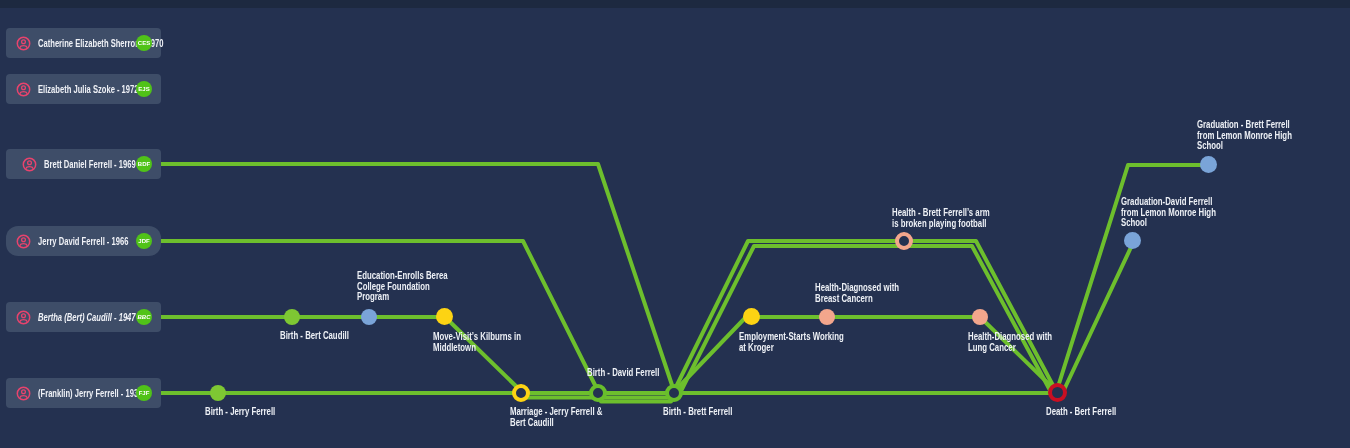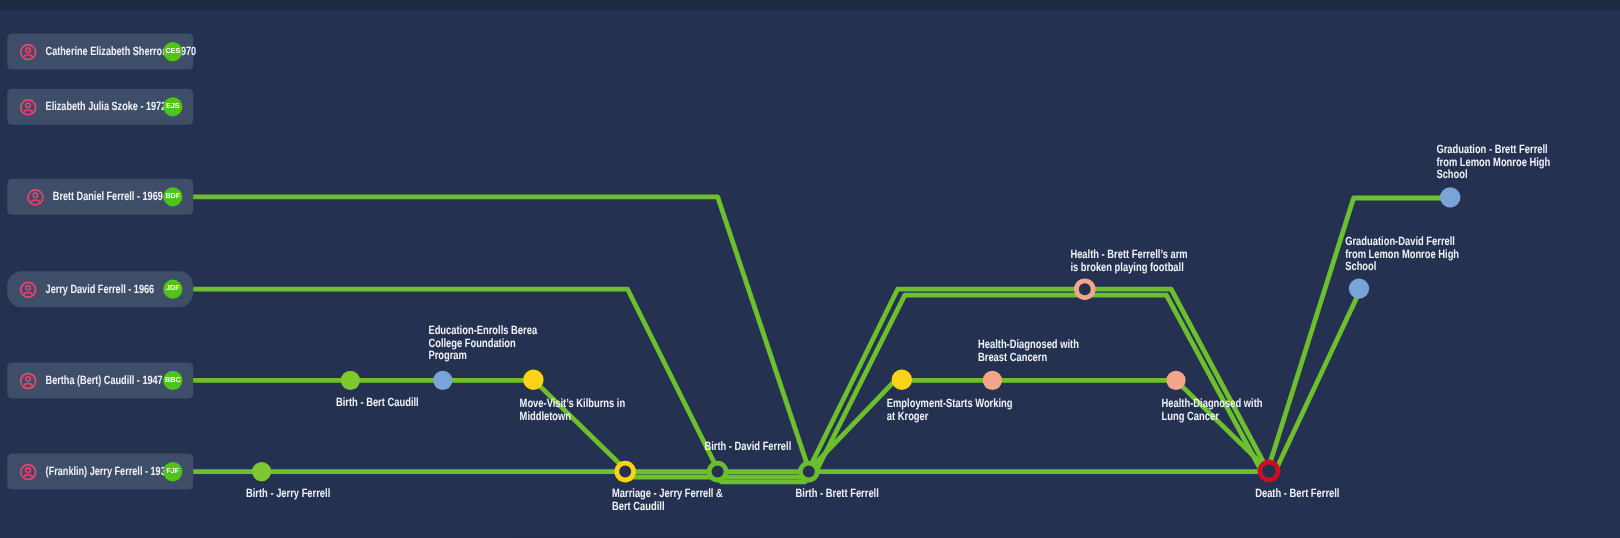--- a/index.html
+++ b/index.html
@@ -143,21 +143,21 @@
 <div class="person-box" style="top:226px;border-radius:12px;">
   <svg class="person-icon" viewBox="0 0 15 15">
     <circle cx="7.5" cy="7.5" r="6.2" stroke="#e8436d" stroke-width="1.5" fill="none"></circle>
     <circle cx="7.5" cy="5.8" r="1.9" stroke="#e8436d" stroke-width="1.3" fill="none"></circle>
     <path d="M4.3,11.2 C4.8,9.2 10.2,9.2 10.7,11.2" stroke="#e8436d" stroke-width="1.3" fill="none" stroke-linecap="round"></path>
   </svg>
   <span class="person-name">Jerry David Ferrell - 1966</span>
   <span class="badge">JDF</span>
 </div>
 
-<div class="person-box" style="top:302px;">
+<div class="person-box" style="top:302px;font-style:italic;">
   <svg class="person-icon" viewBox="0 0 15 15">
     <circle cx="7.5" cy="7.5" r="6.2" stroke="#e8436d" stroke-width="1.5" fill="none"></circle>
     <circle cx="7.5" cy="5.8" r="1.9" stroke="#e8436d" stroke-width="1.3" fill="none"></circle>
     <path d="M4.3,11.2 C4.8,9.2 10.2,9.2 10.7,11.2" stroke="#e8436d" stroke-width="1.3" fill="none" stroke-linecap="round"></path>
   </svg>
   <span class="person-name">Bertha (Bert) Caudill - 1947</span>
   <span class="badge">BBC</span>
 </div>
 
 <div class="person-box" style="top:378px;">

